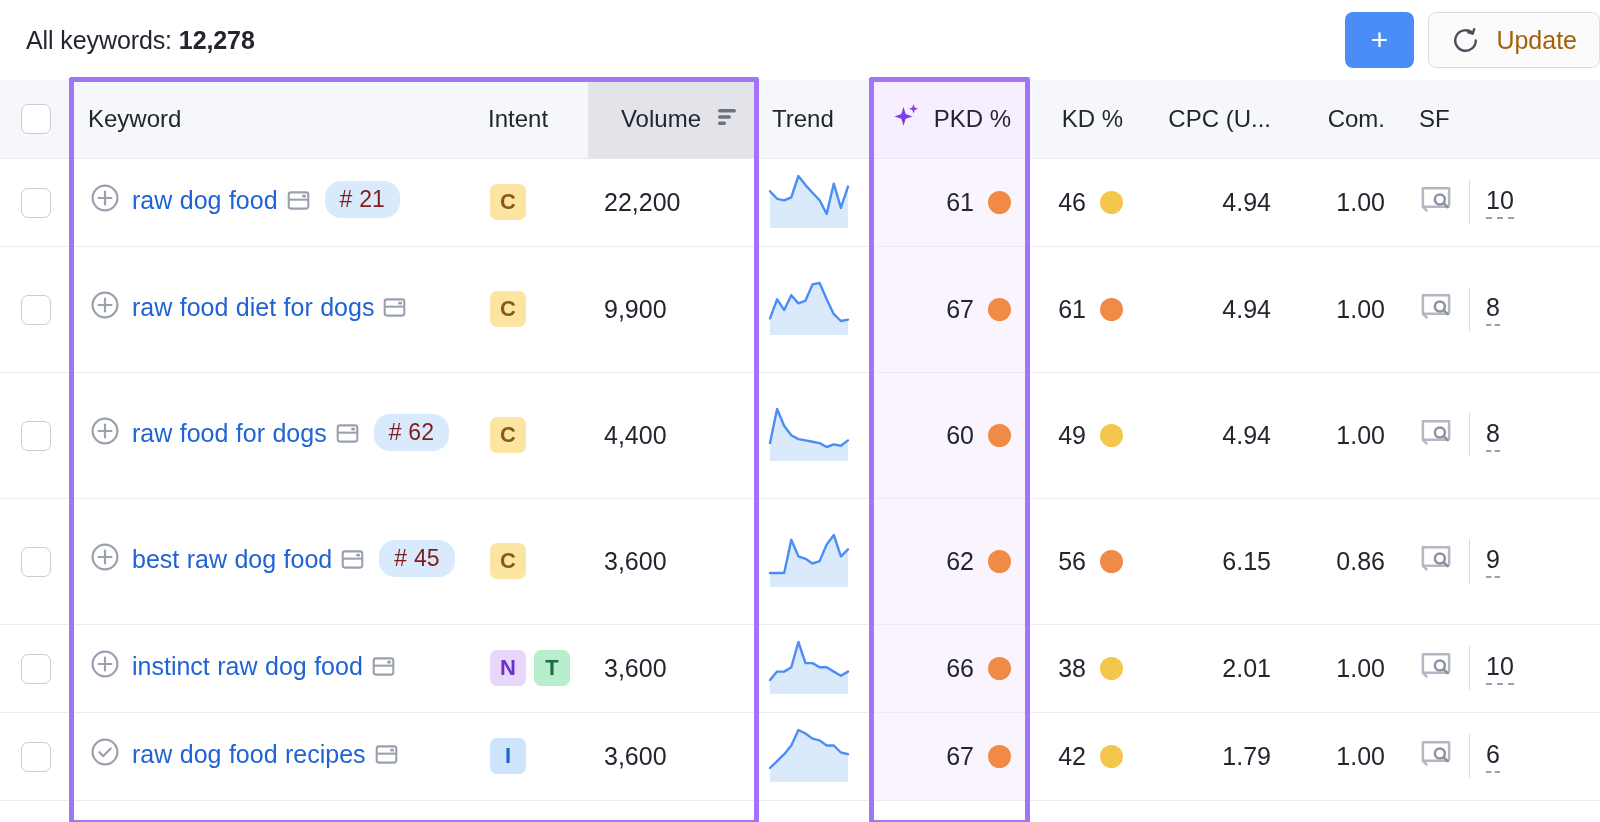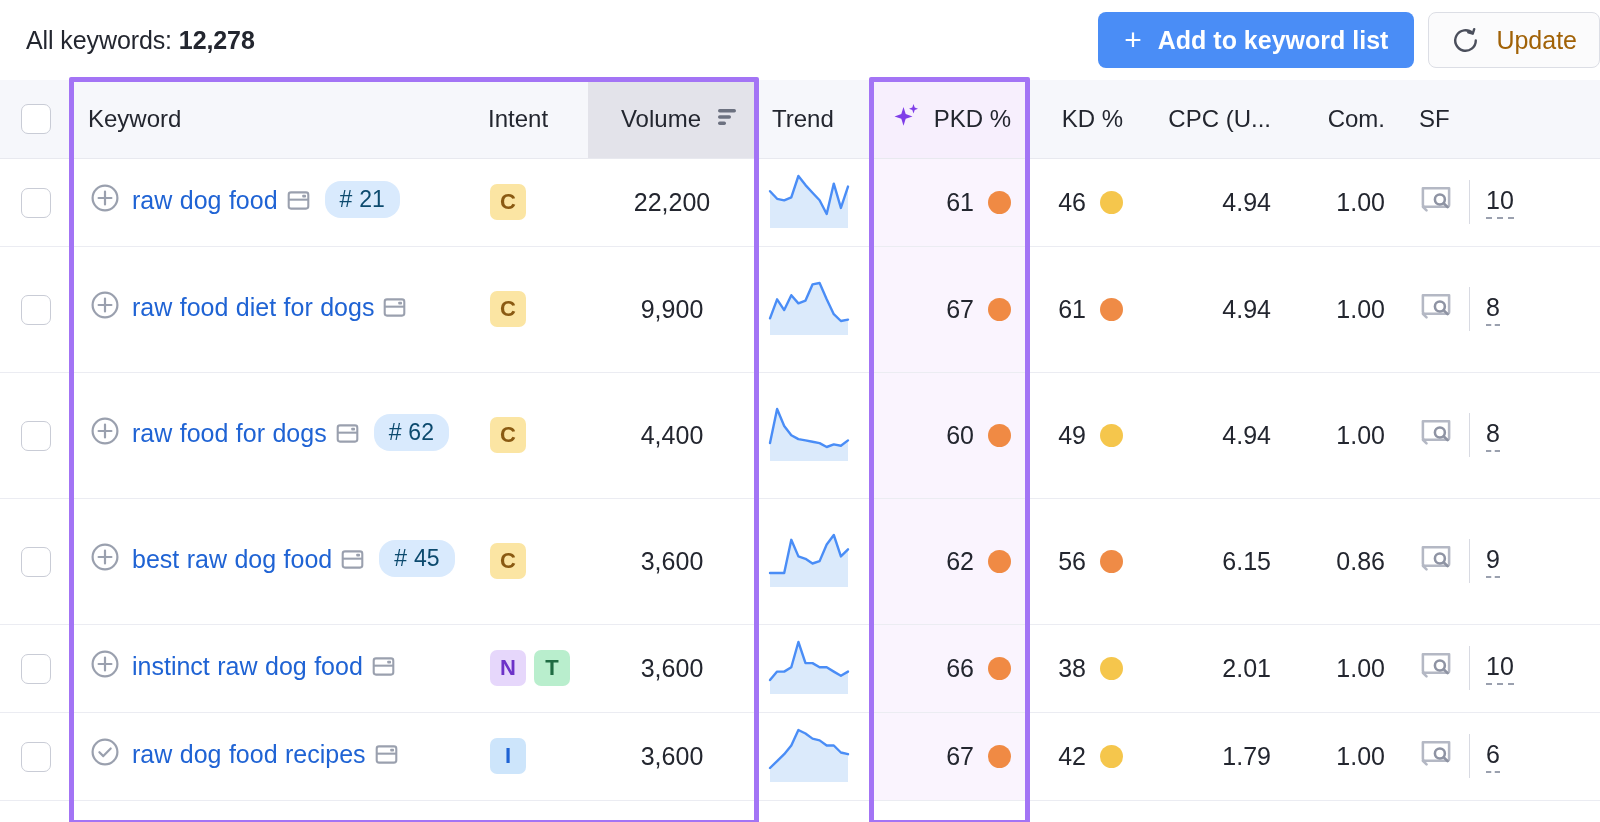--- a/index.html
+++ b/index.html
@@ -85,21 +85,21 @@
     color: #23262f;
     vertical-align: middle;
     padding: 0 16px;
     background: #ffffff;
   }
   tbody tr { height: 88px; }
   tbody tr.tall { height: 126px; margin-left: 33px; }
   td.c-check { padding: 0; text-align: center; }
   td.c-kw    { text-align: left; padding-left: 18px; }
   td.c-int   { text-align: left; padding-left: 18px; }
-  td.c-vol   { text-align: center; }
+  td.c-vol   { text-align: left; }
   td.c-trend { text-align: left; padding: 0 0 0 10px; }
   td.c-pkd   { text-align: right; background: #faf4fe; }
   td.c-kd    { text-align: right; }
   td.c-cpc   { text-align: right; }
   td.c-com   { text-align: right; }
   td.c-sf    { text-align: left; padding-left: 18px; }
 
   
   .cbx {
     display: inline-block;
@@ -118,21 +118,21 @@
     color: #1f63d4;
     font-size: 25px;
     line-height: 40px;
     cursor: pointer;
     word-spacing: 0.5px;
   }
   .kw-text .serp-ico { display: inline-block; vertical-align: -4px; margin-left: 8px; }
   .kw-badge {
     display: inline-block;
     background: #d9eafd;
-    color: #0c4a6e;
+    color: #7f1d1d;
     border-radius: 16px;
     padding: 4px 15px 5px;
     font-size: 23px;
     line-height: 28px;
     margin-left: 14px;
     vertical-align: 2px;
     white-space: nowrap;
     cursor: pointer;
   }
 
@@ -179,21 +179,20 @@
   <div class="summary-stats">
     <div class="stat">
       <span class="lbl">All keywords:</span>
       <span class="val">12,278</span>
     </div>
   </div>
 
   <div class="top-actions">
     <button class="btn-primary">
       <span class="plus">+</span>
-      <span>Add to keyword list</span>
     </button>
     <button class="btn-secondary">
       <span class="ico">
         <svg width="29" height="29" viewBox="0 0 24 24" fill="none" stroke="#4b4f5c" stroke-width="2" stroke-linecap="round">
           <path d="M20.5 12a8.5 8.5 0 1 1-2.6-6.1"></path>
           <path d="M19.2 2.6 18 6.3l-3.7-1" stroke-linejoin="round"></path>
         </svg>
       </span>
       <span>Update</span>
     </button>

